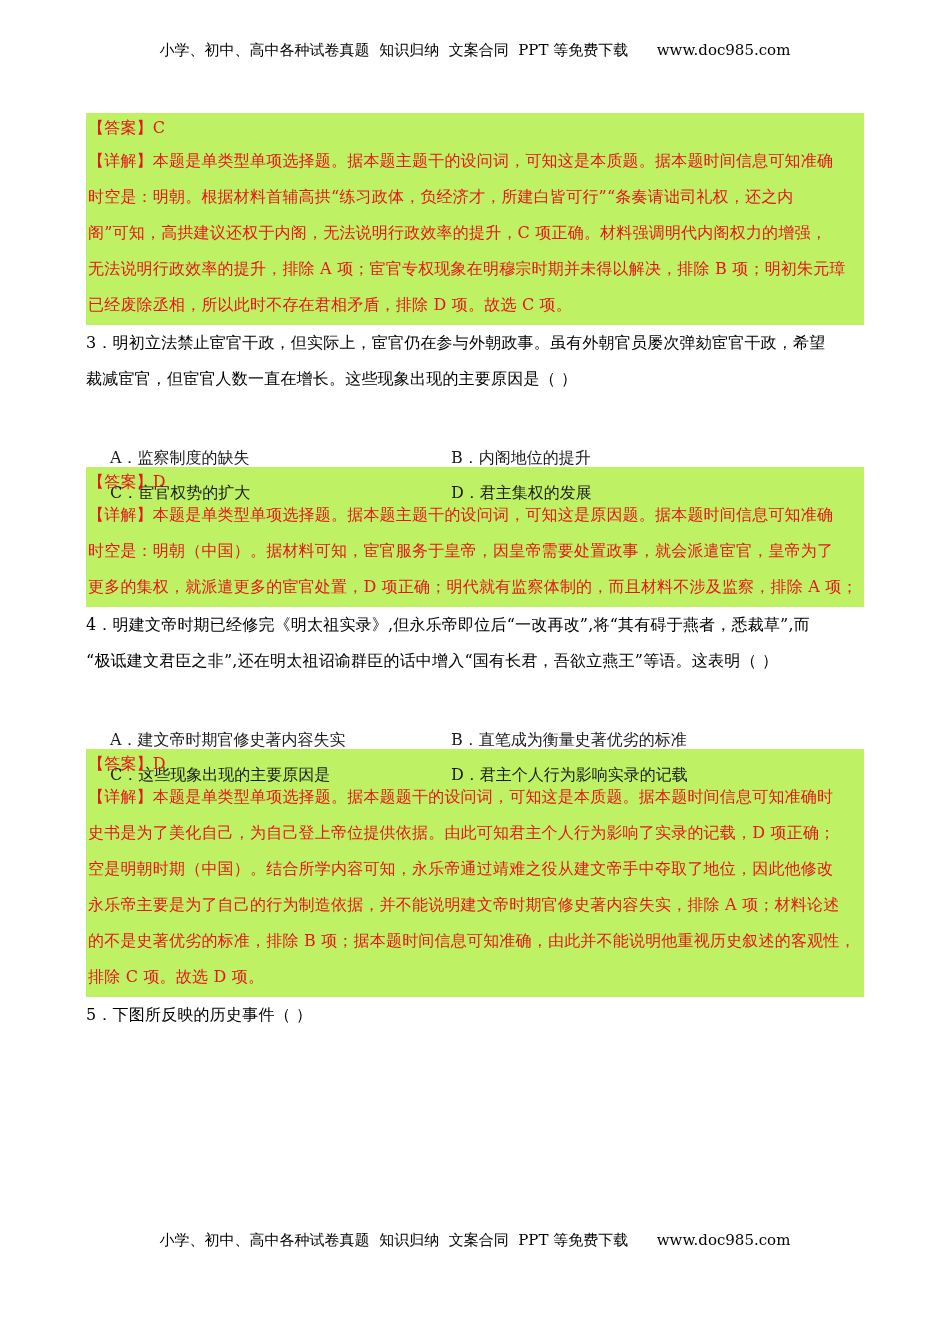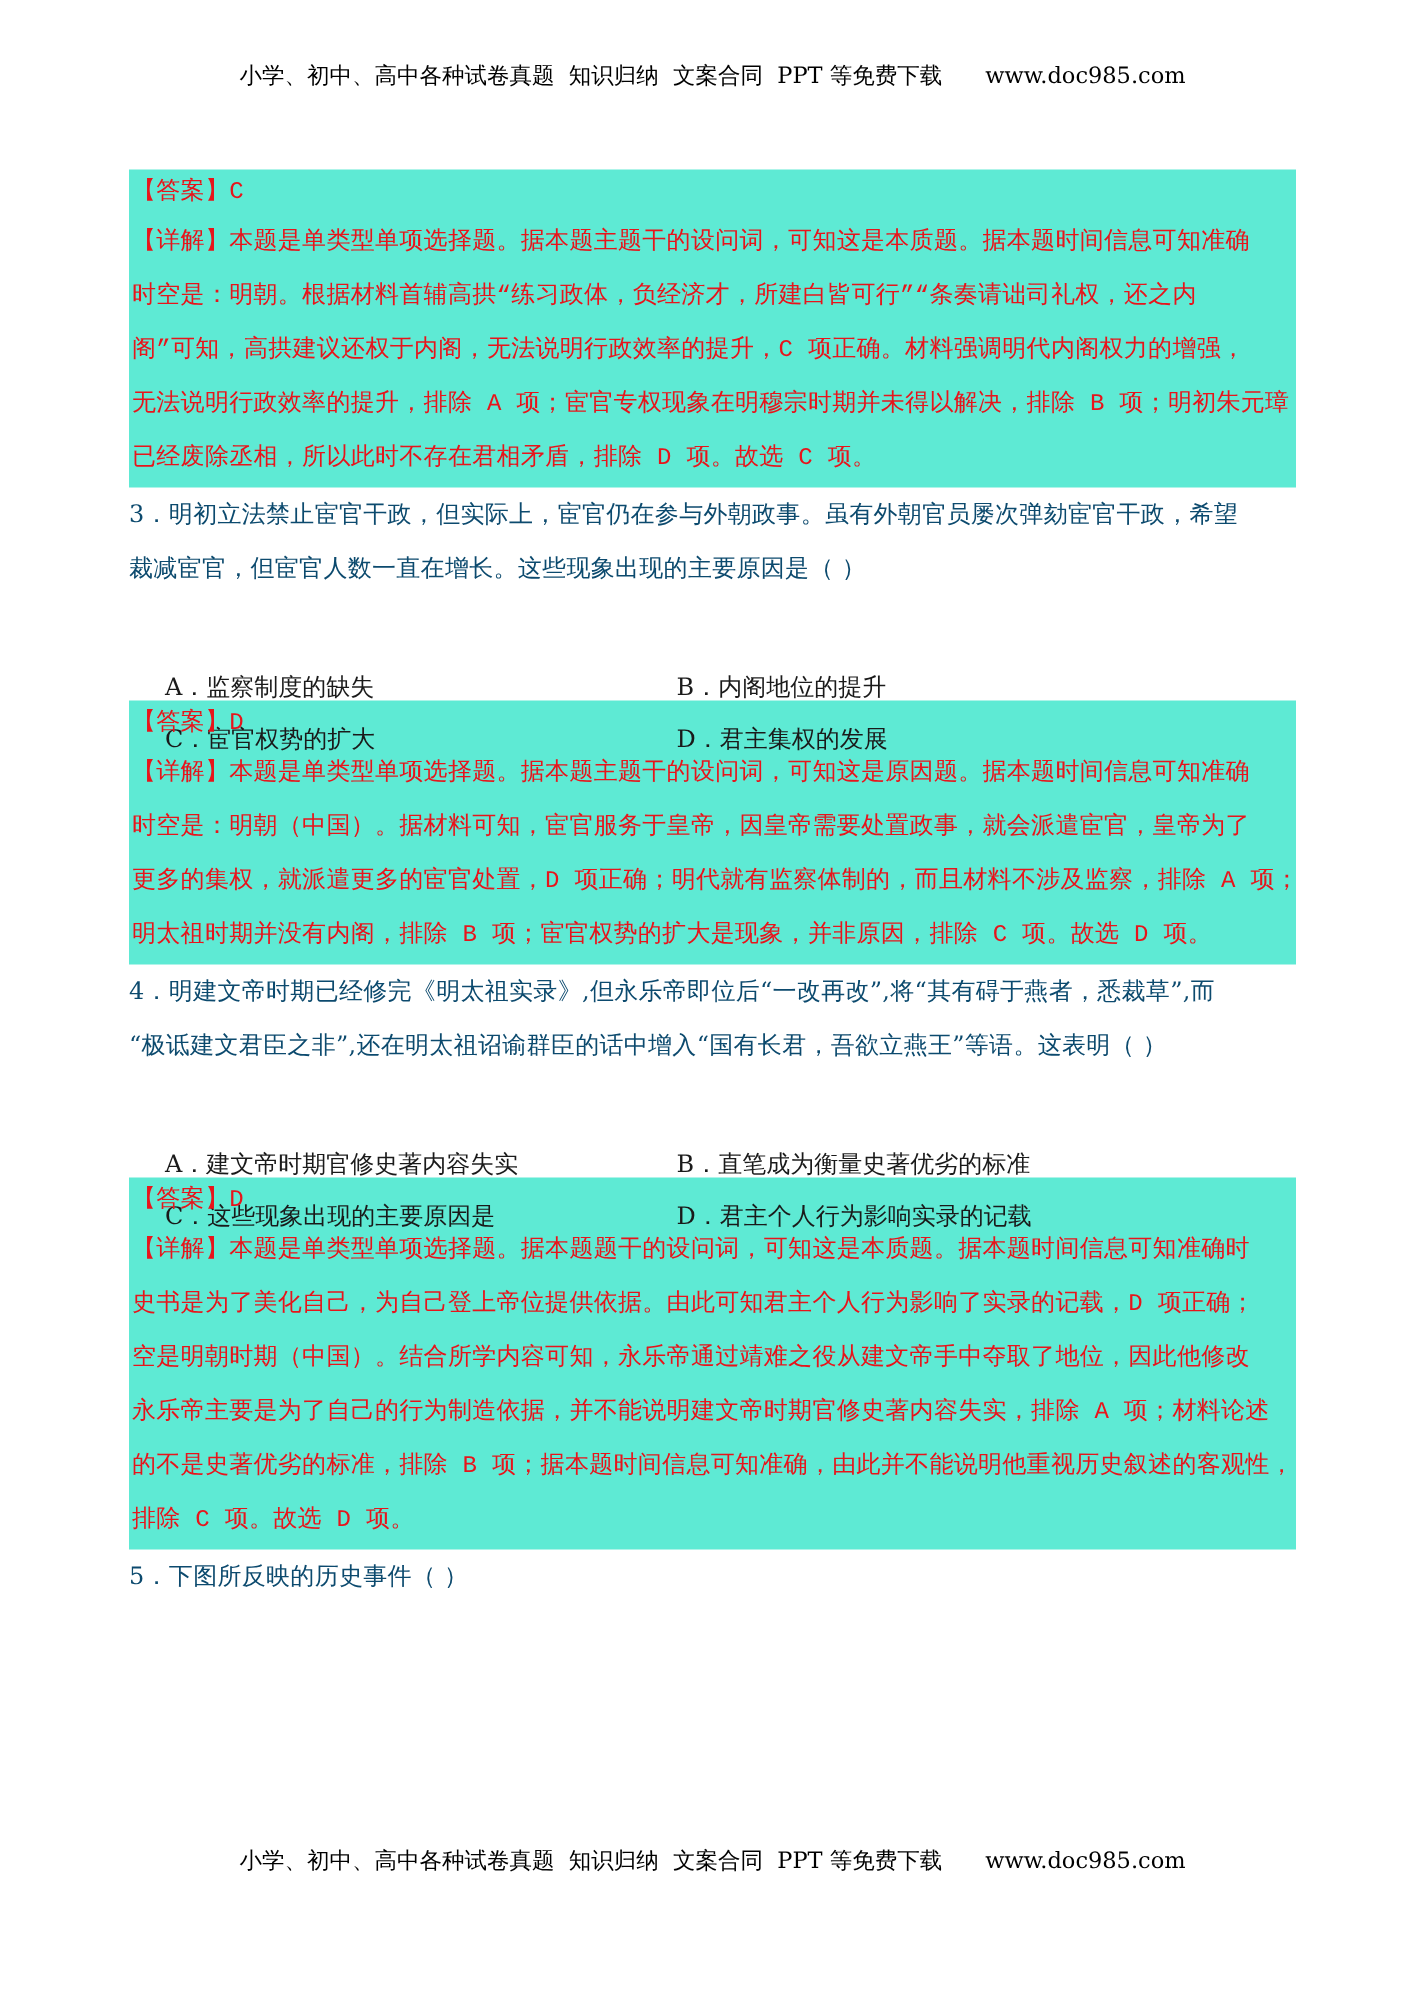--- a/index.html
+++ b/index.html
@@ -1,24 +1,24 @@
 <!DOCTYPE html>
 <html><head>
 <meta charset="utf-8">
 <style>
   html, body { margin: 0; padding: 0; background: #ffffff; }
   body { width: 950px; height: 1344px; position: relative; overflow: hidden;
          font-family: "DejaVu Serif", "Liberation Serif", serif; color: #000; }
   .hdr { position: absolute; left: 0; width: 950px; text-align: center; font-size: 15px; top: 41px; white-space: pre; }
   .ftr { position: absolute; left: 0; width: 950px; text-align: center; font-size: 15px; top: 1231px; white-space: pre; }
   .content { position: absolute; left: 86px; top: 113px; width: 778px; }
-  .ans { background: #5eead4; color: #e8141b; padding: 0 0 2px 2px; font-family: Liberation Mono, monospace; }
+  .ans { background: #bef264; color: #e8141b; padding: 0 0 2px 2px; }
   .line { height: 36px; line-height: 36px; font-size: 16px; white-space: nowrap; overflow: visible; letter-spacing: 0.2px; }
   .ans .line:first-child { height: 30px; line-height: 30px; }
-  .q .line { color: #0c4a6e; }
+  .q .line { color: #000000; }
   .opts { display: flex; height: 35px; line-height: 35px; font-size: 16px; color: #1a1a1a; }
   .opt { width: 341px; padding-left: 24px; white-space: nowrap; margin-top: 43px; }
   .opt.right { width: 400px; padding-left: 0; }
 </style>
 </head>
 <body>
 
 <div class="hdr">小学、初中、高中各种试卷真题  知识归纳  文案合同  PPT 等免费下载      www.doc985.com</div>
 
 <div class="content">
@@ -43,21 +43,20 @@
       <div class="opt">C．宦官权势的扩大</div>
       <div class="opt right">D．君主集权的发展</div>
     </div>
   </div>
 
   <div class="ans">
     <div class="line"><span>【答案】</span><span>D</span></div>
     <div class="line"><span>【详解】</span><span>本题是单类型单项选择题。据本题主题干的设问词，可知这是原因题。据本题时间信息可知准确</span></div>
     <div class="line">时空是：明朝（中国）。据材料可知，宦官服务于皇帝，因皇帝需要处置政事，就会派遣宦官，皇帝为了</div>
     <div class="line">更多的集权，就派遣更多的宦官处置，D 项正确；明代就有监察体制的，而且材料不涉及监察，排除 A 项；</div>
-    <div class="line">明太祖时期并没有内阁，排除 B 项；宦官权势的扩大是现象，并非原因，排除 C 项。故选 D 项。</div>
   </div>
 
   <div class="q">
     <div class="line">4．明建文帝时期已经修完《明太祖实录》,但永乐帝即位后“一改再改”,将“其有碍于燕者，悉裁草”,而</div>
     <div class="line">“极诋建文君臣之非”,还在明太祖诏谕群臣的话中增入“国有长君，吾欲立燕王”等语。这表明（    ）</div>
     <div class="opts">
       <div class="opt">A．建文帝时期官修史著内容失实</div>
       <div class="opt right">B．直笔成为衡量史著优劣的标准</div>
     </div>
     <div class="opts">

